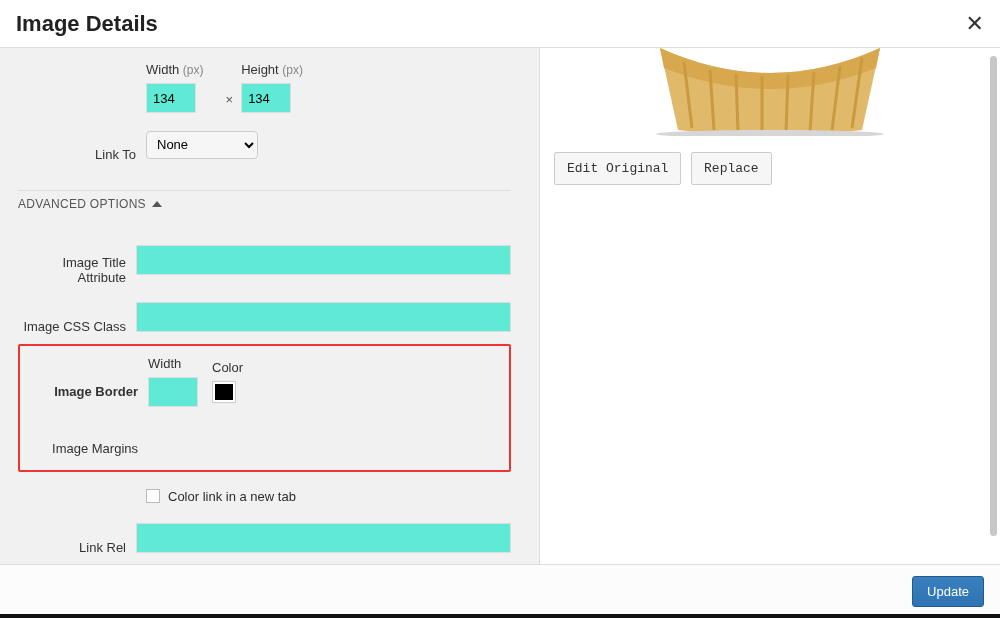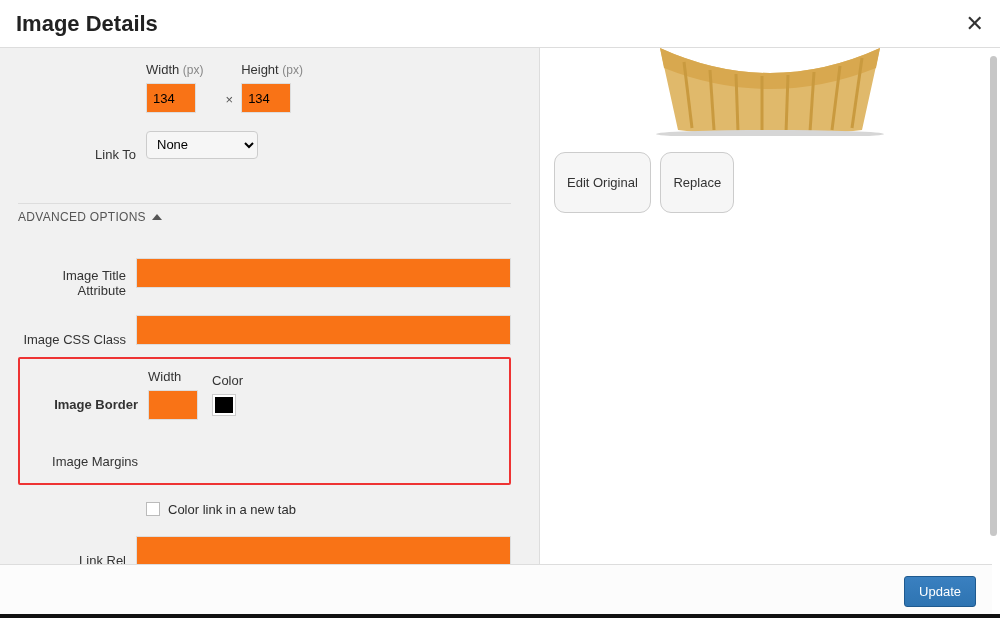--- a/index.html
+++ b/index.html
@@ -4,52 +4,52 @@
 <style>
   * { box-sizing: border-box; }
   html,body { margin:0; padding:0; font-family: -apple-system, "Helvetica Neue", Arial, sans-serif; font-size:13px; color:#2c2c2c; background:#fff; }
   .modal { width:1000px; height:618px; position:relative; overflow:hidden; }
   .titlebar { height:48px; border-bottom:1px solid #ddd; display:flex; align-items:center; justify-content:space-between; padding:0 16px; }
   .titlebar h1 { margin:0; font-size:22px; font-weight:600; color:#222; }
   .close-x { font-size:22px; color:#333; cursor:pointer; line-height:1; }
   .body { position:absolute; top:48px; bottom:54px; left:0; right:0; display:flex; background:#f1f1f1; }
   .left-pane { width:540px; border-right:1px solid #ddd; overflow-y:auto; padding:0 28px 18px 18px; }
   .right-pane { flex:1; background:#fff; padding:0 14px; overflow:hidden; position:relative; }
-  .footer { position:absolute; left:0; right:8px; bottom:0; height:54px; background:#fcfcfc; border-top:1px solid #ddd; display:flex; align-items:center; justify-content:flex-end; padding:0 16px; }
+  .footer { position:absolute; left:0; right:0; bottom:0; height:54px; background:#fcfcfc; border-top:1px solid #ddd; display:flex; align-items:center; justify-content:flex-end; padding:0 16px; }
   .btn-primary { background:#2e74b2; background:linear-gradient(#3a80c0,#2e74b2); color:#fff; border:1px solid #1f5a8f; border-radius:3px; padding:7px 14px; font-size:13px; cursor:pointer; }
 
   
   .row { display:flex; align-items:center; margin-top:14px; }
   .row .lbl { width:128px; text-align:right; padding-right:10px; color:#333; font-size:13px;margin-top:20px; }
   .row .ctl { flex:1; display:flex; align-items:center; }
   .sm-lbl { font-size:13px; color:#333; margin-bottom:6px; display:block; }
   .unit { color:#888; font-size:12px; }
-  .tx { height:30px; border:1px solid #ddd; border-radius:0; background:#f97316; padding:0 6px; font-size:13px; }
+  .tx { height:30px; border:1px solid #ddd; border-radius:0; background:#5eead4; padding:0 6px; font-size:13px; }
   .tx-wide { width:375px; }
   .tx-xs { width:50px; }
   .tx-sm { width:58px; }
   .sel { height:28px; border:1px solid #ccc; border-radius:4px; background:#f6f6f6; font-size:13px; padding:0 6px; min-width:112px; }
   .mult { color:#555; padding:0 8px; }
   .stack { display:flex; flex-direction:column; margin-right:14px; }
   .hgroup { display:flex; }
 
-  .section-hdr { margin-top:41px; padding:6px 0 10px 0; border-top:1px solid #ddd; font-size:12px; color:#555; text-transform:uppercase; letter-spacing:0.3px; display:flex; align-items:center; gap:6px; cursor:pointer; }
+  .section-hdr { margin-top:28px; padding:6px 0 10px 0; border-top:1px solid #ddd; font-size:12px; color:#555; text-transform:uppercase; letter-spacing:0.3px; display:flex; align-items:center; gap:6px; cursor:pointer; }
   .tri-up { display:inline-block; width:0; height:0; border-left:5px solid transparent; border-right:5px solid transparent; border-bottom:6px solid #555; }
 
   .highlight-box { border:2.5px solid #e33; border-radius:2px; padding:10px 10px 14px 10px; margin-top:10px; }
 
   .swatch { width:24px; height:22px; border:1px solid #ccc; padding:2px; display:inline-flex; align-items:center; justify-content:center; background:#fff; }
   .swatch-inner { width:100%; height:100%; background:#000; }
 
   .chk { width:14px; height:14px; border:1px solid #bbb; background:#fff; margin-right:8px; }
 
   
   .preview { height:88px; display:flex; align-items:flex-end; justify-content:center; overflow:hidden; background:#fff; }
   .cupcake { width:260px; height:88px; position:relative; }
-  .btn-sec { background:#f6f6f6; border:1px solid #ccc; border-radius:11px; padding:22px 12px; font-size:13px; color:#333; cursor:pointer; margin-right:6px; }
+  .btn-sec { background:#f6f6f6; border:1px solid #ccc; border-radius:2px; padding:8px 12px; font-size:13px; color:#333; cursor:pointer; margin-right:6px;font-family:Liberation Mono, monospace; }
   .btn-row { margin-top:16px; }
 
   .scroll-ind { position:absolute; right:2px; top:0; width:12px; height:100%; }
   .scroll-thumb { position:absolute; right:1px; top:8px; width:7px; height:480px; background:#c7c7c7; border-radius:4px; }
 
   .dark-edge { position:absolute; left:0; right:0; bottom:-2px; height:6px; background:#111; }
 </style>
 </head>
 <body>
 

